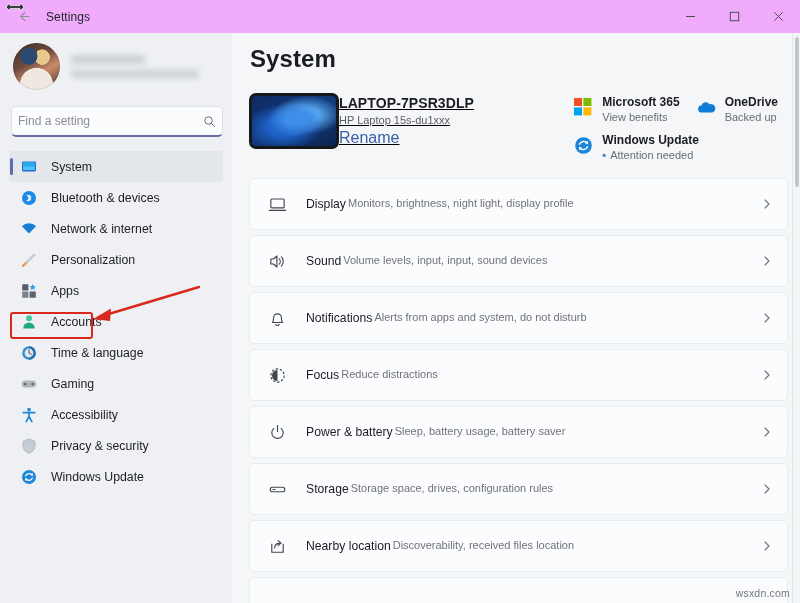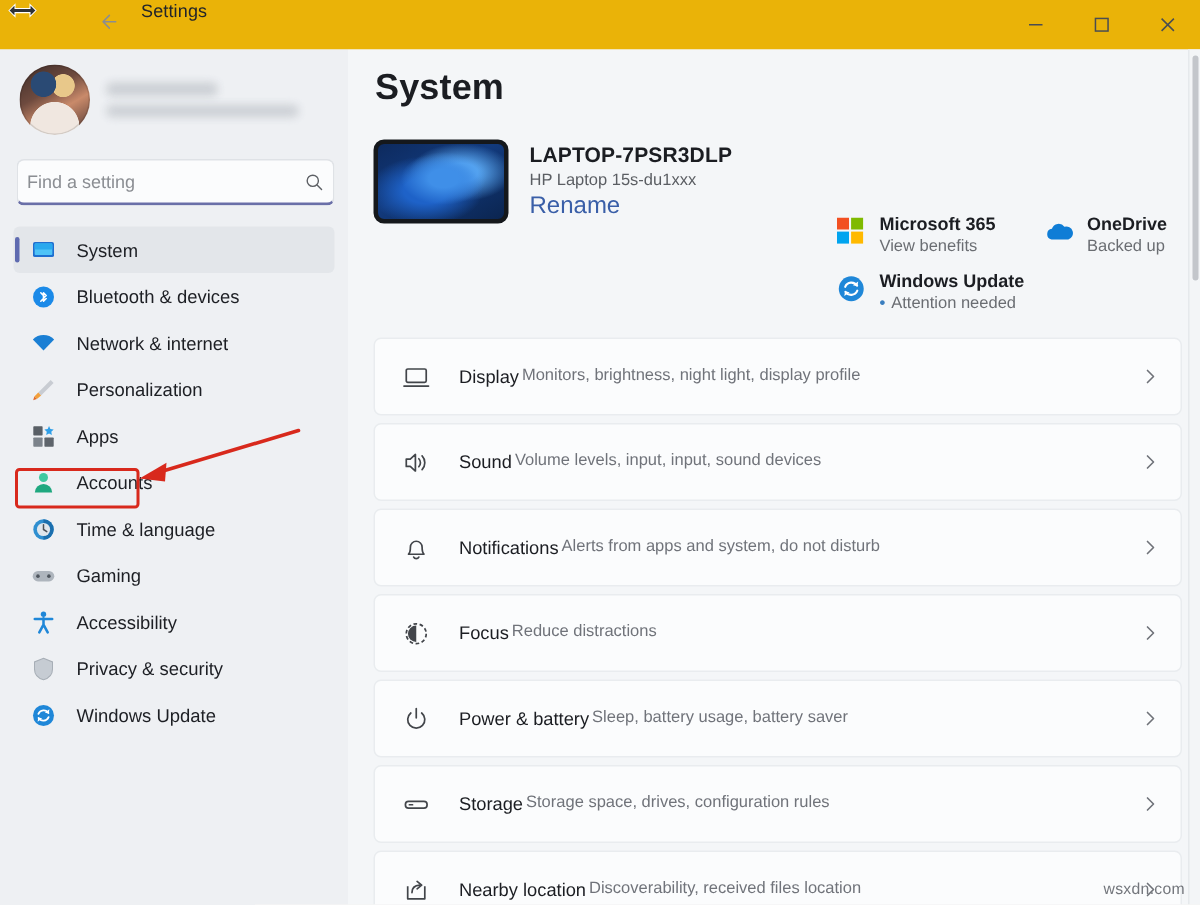--- a/index.html
+++ b/index.html
@@ -12,24 +12,23 @@
   .window {
     position: relative;
     width: 800px; height: 603px;
     background: #f3f5f7;
     display: flex; flex-direction: column;
   }
 
   
   .titlebar {
     height: 33px; flex: 0 0 33px;
-    display: flex; align-items: flex-start;
-    background: #eab308;
+    display: flex; align-items: center;
+    background: #f0abfc;
     position: relative;
-    padding-left: 48px;
   }
   .resize-cursor {
     position: absolute; left: 4px; top: 1px;
     width: 22px; height: 12px;
     color: #3a3a3a;
   }
   .back-btn {
     width: 34px; height: 28px;
     margin-left: 6px;
     display: flex; align-items: center; justify-content: center;
@@ -157,21 +156,21 @@
     color: #1b1d22;
     letter-spacing: .1px;
     margin: 12px 0 0 1px;
   }
 
   .dev-row {
     display: flex; align-items: flex-start;
     margin-top: 20px;
     gap: 0;
   }
-  .dev-left { display: flex; align-items: center; gap: 14px; }
+  .dev-left { display: flex; align-items: center; gap: 0; text-decoration: underline; }
   .dev-thumb {
     width: 90px; height: 56px;
     border: 3px solid #15181c;
     border-radius: 7px;
     background:
       radial-gradient(ellipse at 52% 46%, #3f8fe8 0 16%, rgba(63,143,232,0) 46%),
       radial-gradient(ellipse at 38% 62%, #1e62c8 0 20%, rgba(30,98,200,0) 52%),
       radial-gradient(ellipse at 66% 38%, #5aa8f2 0 14%, rgba(90,168,242,0) 44%),
       linear-gradient(150deg, #0d2a5e 0%, #123a7d 45%, #0b2550 100%);
     overflow: hidden; flex: 0 0 auto;
@@ -180,21 +179,21 @@
   .dev-model { font-size: 11px; color: #5b5e63; margin-top: 3px; }
   .dev-rename { font-size: 16px; color: #3a5fa8; margin-top: 3px; }
 
   .status-wrap {
     margin-left: auto;
     display: flex; flex-direction: column;
     gap: 10px;
     margin-top: 2px;
     padding-right: 10px;
   }
-  .status-top { display: flex; gap: 32px; margin-top: 47px; }
+  .status-top { display: flex; gap: 16px; }
   .status-card { display: flex; align-items: flex-start; gap: 9px; }
   .status-ico { width: 20px; height: 20px; flex: 0 0 20px; margin-top: 2px;
                 display: flex; align-items: center; justify-content: center; }
   .status-title { font-size: 12px; font-weight: 700; color: #1b1d22; }
   .status-sub { font-size: 11px; color: #6a6d72; margin-top: 2px; }
   .status-sub.dot::before {
     content: "\2022"; color: #3a7ebf; margin-right: 4px; font-weight: 700;
   }
 
   

